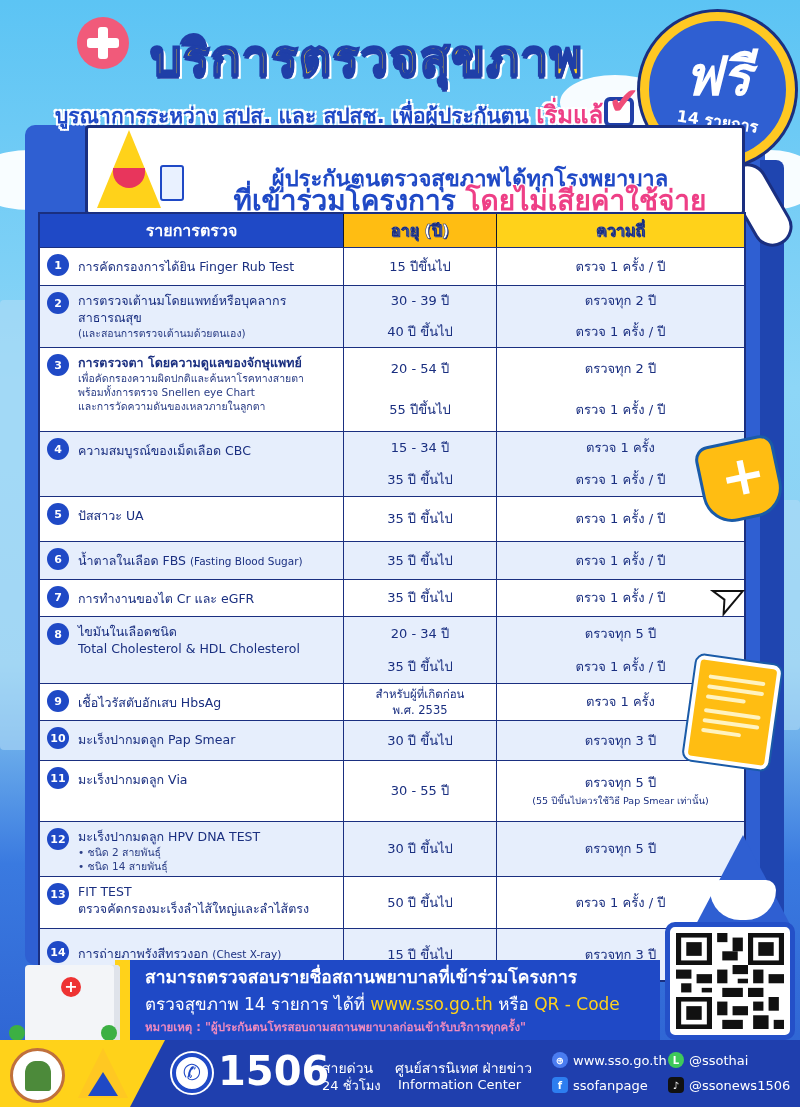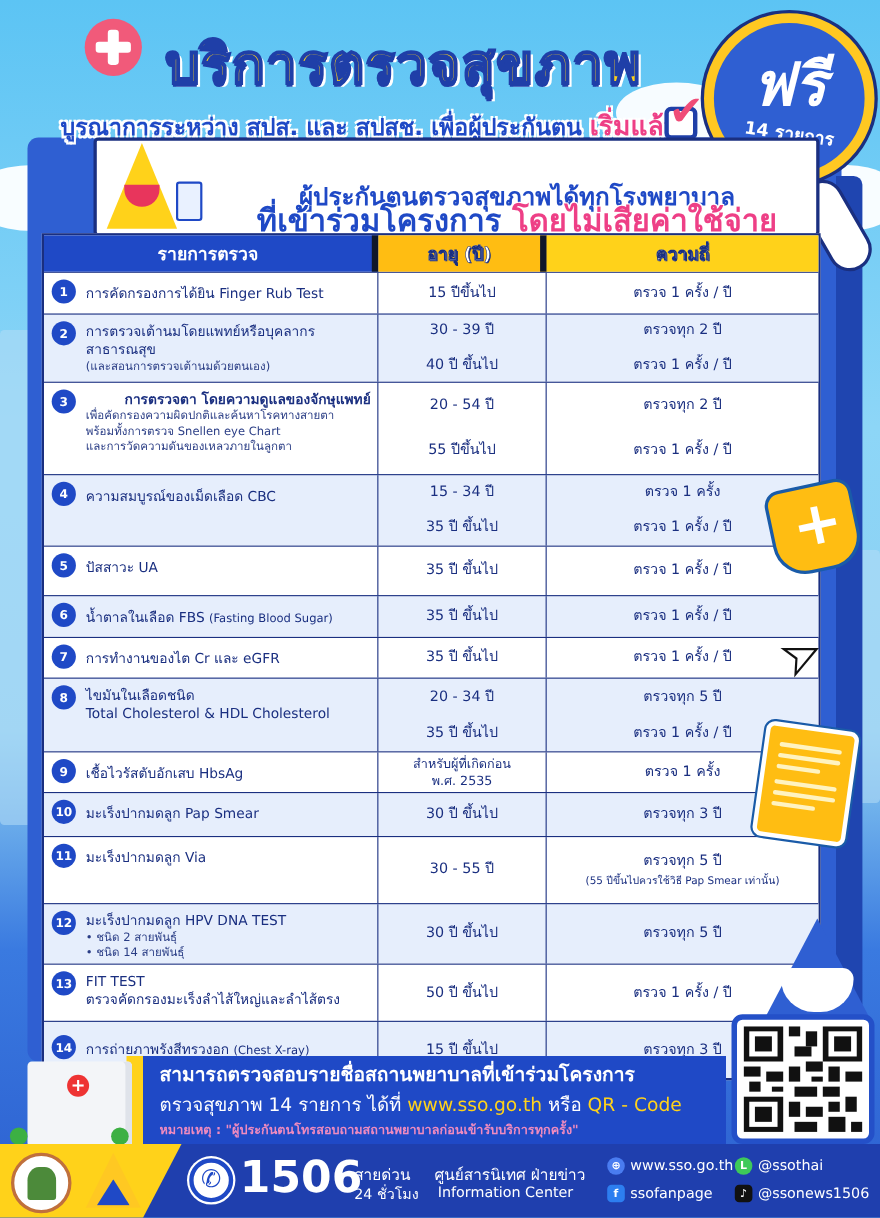--- a/index.html
+++ b/index.html
@@ -36,21 +36,21 @@
   .clipboard-mini { position: absolute; left: 160px; top: 165px; width: 24px; height: 36px; background: #e9f1ff; border: 2px solid #1f49c6; border-radius: 3px; }
   .banner-line1, .banner-line2 { position: absolute; left: 200px; width: 540px; text-align: center; font-weight: bold; color: #1f49c6;
                                   text-shadow: -1px -1px 0 #fff, 1px -1px 0 #fff, -1px 1px 0 #fff, 1px 1px 0 #fff; white-space: nowrap; }
   .banner-line1 { top: 145px; font-size: 22px; margin-top: 16px; }
   .banner-line2 { top: 178px; font-size: 28px; }
   .banner-line2 .pink { color: #ee3f86; }
   .banner-line2 .yel { color: #1f49c6; }
 
   .table { position: absolute; left: 38px; top: 212px; width: 708px; border: 2px solid #1a2f80; background: #fff; }
   .thead { display: flex; height: 33px; }
-  .th { display: flex; align-items: center; justify-content: center; font-weight: bold; font-size: 16px; color: #fff; border-right: 6px solid #0f172a; }
+  .th { display: flex; align-items: center; justify-content: center; font-weight: bold; font-size: 16px; color: #fff; border-right: 1px solid #0f172a; }
   .th.c1 { width: 304px; background: #1f49c6; }
   .th.c2 { width: 153px; background: #ffbd12; color: #fff; -webkit-text-stroke: 0.5px #1a2f80; text-shadow: 1px 1px 0 #1a2f80; }
   .th.c3 { flex: 1; background: #ffd21a; color: #fff; -webkit-text-stroke: 0.5px #1a2f80; text-shadow: 1px 1px 0 #1a2f80; border-right: none; }
   .row { display: flex; border-top: 1.5px solid #1a2f80; }
   .row.alt { background: #e6eefc; }
   .cell { border-right: 1px solid #1a2f80; position: relative; }
   .cell.c1 { width: 304px; padding: 6px 6px 4px 38px; }
   .cell.c2 { width: 153px; display: flex; flex-direction: column; justify-content: space-around; align-items: center; }
   .cell.c3 { flex: 1; display: flex; flex-direction: column; justify-content: space-around; align-items: center; border-right: none; }
   .num { position: absolute; left: 7px; top: 6px; width: 22px; height: 22px; border-radius: 50%; background: #1f49c6; color: #fff;
@@ -176,21 +176,21 @@
       </div>
     <div class="cell c3">
         <div class="val">ตรวจทุก 2 ปี</div>
         <div class="val">ตรวจ 1 ครั้ง / ปี</div>
       </div>
   </div>
 
   <div class="row" style="height:84px;">
     <div class="cell c1">
         <span class="num">3</span>
-      <div class="name" style="font-weight:bold;text-align:right;">การตรวจตา โดยความดูแลของจักษุแพทย์</div>
+      <div class="name" style="font-weight:bold;">การตรวจตา โดยความดูแลของจักษุแพทย์</div>
       <div class="sub">เพื่อคัดกรองความผิดปกติและค้นหาโรคทางสายตา</div>
       <div class="sub">พร้อมทั้งการตรวจ Snellen eye Chart</div>
       <div class="sub">และการวัดความดันของเหลวภายในลูกตา</div>
       </div>
     <div class="cell c2">
         <div class="val">20 - 54 ปี</div>
         <div class="val">55 ปีขึ้นไป</div>
       </div>
     <div class="cell c3">
         <div class="val">ตรวจทุก 2 ปี</div>

